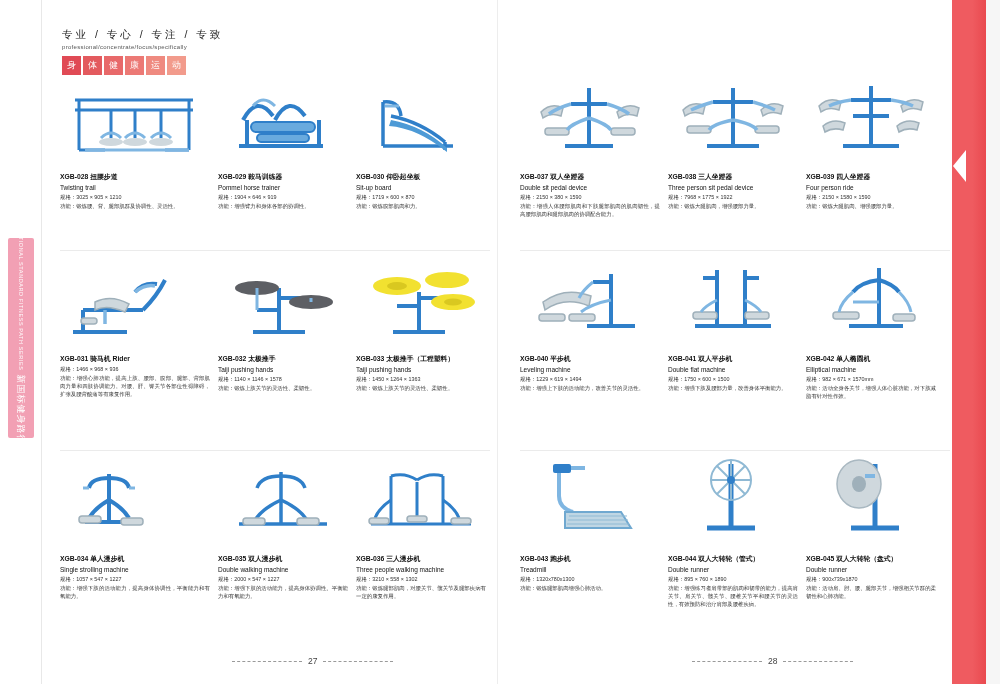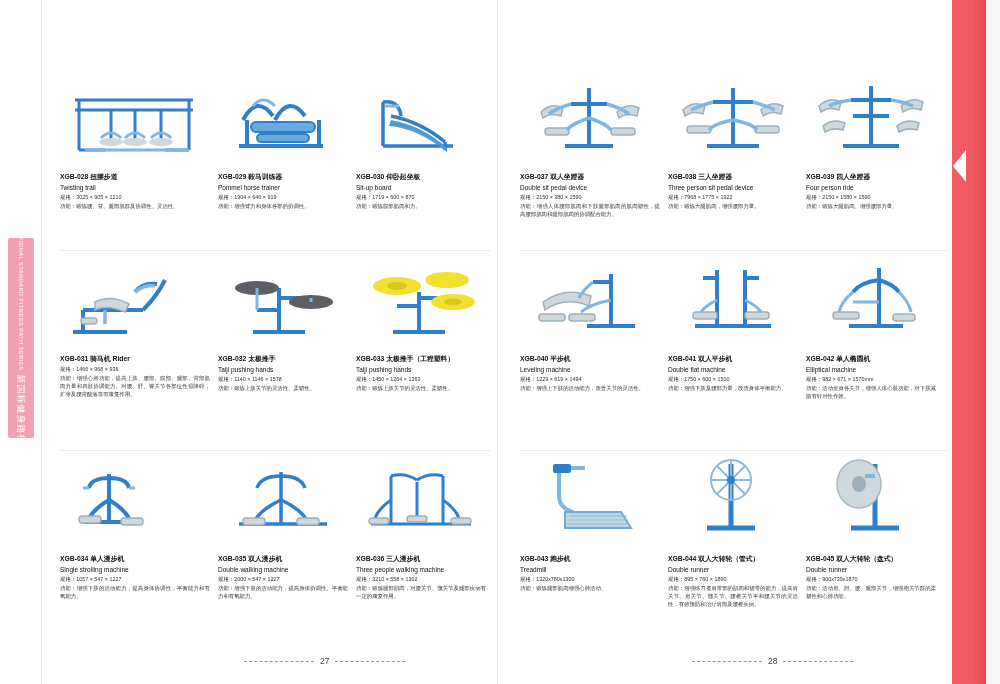--- a/index.html
+++ b/index.html
@@ -117,21 +117,21 @@
 
   
   .folio {
     position:absolute; bottom:18px;
     display:flex; align-items:center; gap:6px;
     font-size:8.5px; color:#444;
   }
   .dashes {
     width:70px; height:0; border-top:1px dashed #9a9a9a;
   }
-  .folio.lf { left:202px; }
+  .folio.lf { left:190px; }
   .folio.rf { left:650px;text-align:right; }
 
   .divider {
     position:absolute; left:18px; right:18px; height:0;
     border-top:1px solid #ebebeb;
   }
 
   svg { display:block; overflow:visible; }
 </style>
 </head>
@@ -144,20 +144,32 @@
       <div class="v-text">
         <span class="cn">新国标健身路径系列</span>
         <span class="en">NEW NATIONAL STANDARD FITNESS PATH SERIES</span>
       </div>
     </div>
   </div>
 
   <div class="content">
     <div class="gutter"></div>
 
+    <div class="brand">
+      <div class="line1">专业 / 专心 / 专注 / 专致</div>
+      <div class="line2">professional/concentrate/focus/specifically</div>
+      <div class="swatches">
+        <div class="sw">身</div>
+        <div class="sw">体</div>
+        <div class="sw">健</div>
+        <div class="sw">康</div>
+        <div class="sw">运</div>
+        <div class="sw">动</div>
+      </div>
+    </div>
 
     <div class="row" style="top:76px;">
       <div class="cell" style="width:150px; margin-left:18px;">
         <div class="thumb">
           <svg width="140" height="90" viewBox="0 0 140 90">
             <g stroke="#2f7fc9" stroke-width="3" fill="none">
               <path d="M10 24 H128"></path>
                 <path d="M10 34 H128"></path>
               <path d="M14 24 V74"></path>
                 <path d="M124 24 V74"></path>

